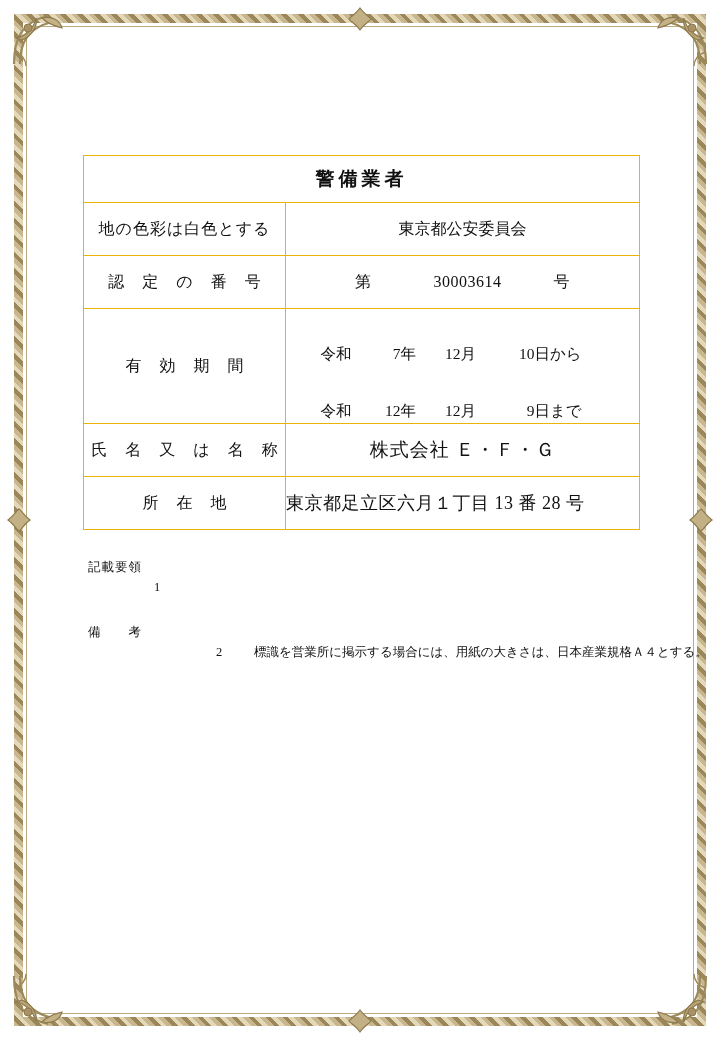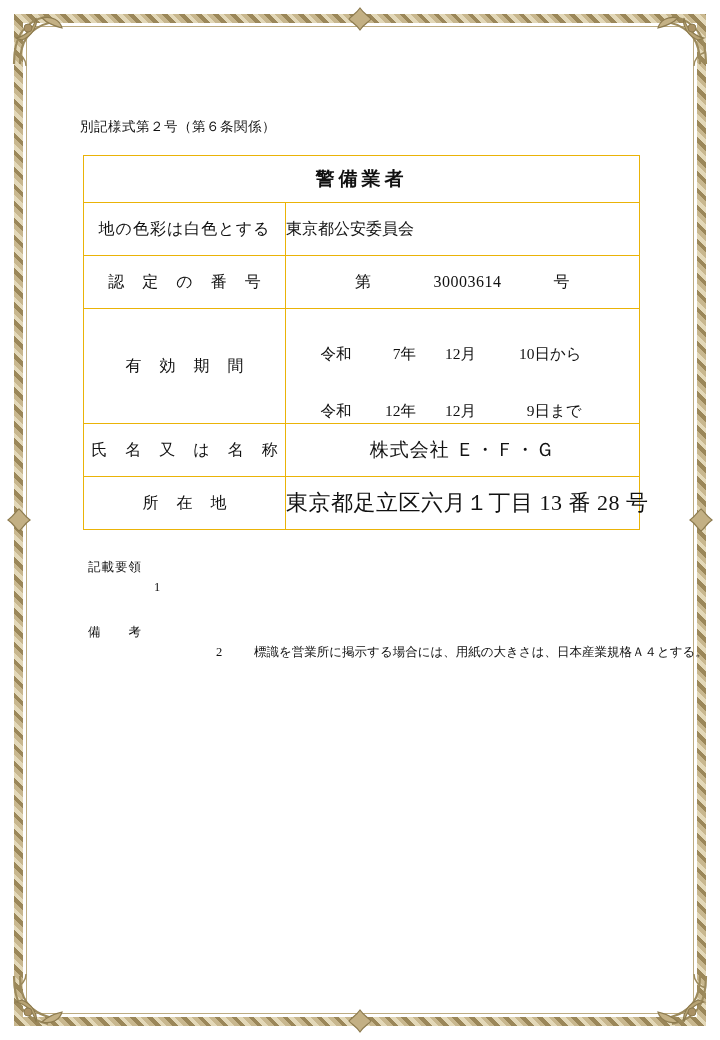--- a/index.html
+++ b/index.html
@@ -106,21 +106,21 @@
   .label-spread {
     display: inline-block;
     letter-spacing: 7px;
     text-indent: 7px;
   }
   .value-cell {
     font-size: 16px;
     padding: 0 14px;
     white-space: nowrap;
   }
-  .value-right { text-align: left; }
+  .value-right { text-align: center; }
 
   .num-row .value-cell {
     text-align: center;
     letter-spacing: 0.5px;
   }
   .num-inner {
     display: inline-block;
     text-align: left;
   }
   .num-inner .sp1 { display:inline-block; width: 62px; }
@@ -139,21 +139,21 @@
   }
   .period-line .era { display:inline-block; width: 40px; text-align: left;}
   .period-line .yr  { display:inline-block; width: 40px; text-align: right;}
   .period-line .yrk { display:inline-block; width: 26px; text-align: left;}
   .period-line .mo  { display:inline-block; width: 34px; text-align: right;}
   .period-line .mok { display:inline-block; width: 48px; text-align: left;}
   .period-line .dy  { display:inline-block; width: 26px; text-align: right; margin-top: 32px;}
   .period-line .dyk { display:inline-block; width: 70px; text-align: left;}
 
   .name-cell { text-align: center; font-size: 19px; letter-spacing: 1px; }
-  .addr-cell { text-align: left; font-size: 22px; letter-spacing: 0.5px; }
+  .addr-cell { text-align: left; font-size: 18px; letter-spacing: 0.5px; }
 
   .notes {
     position: absolute;
     left: 88px; top: 512px;
     width: 570px;
     font-size: 12.5px;
     line-height: 20px;
   }
   .note-row { display: flex; white-space: nowrap; }
   .note-head { width: 66px; flex: none; letter-spacing: 1px; margin-top: 45px; }
@@ -234,21 +234,20 @@
   </div>
   <div class="edge-orn edge-right">
     <svg width="26" height="26" viewBox="0 0 26 26">
       <path d="M13 2 C17 8 22 10 24 13 C22 16 17 18 13 24 C9 18 4 16 2 13 C4 10 9 8 13 2 Z" fill="#c3b084" stroke="#8d7b4f" stroke-width="1.2"></path>
     </svg>
   </div>
 </div>
 
 <div class="content">
 
-  <div class="form-no">別記様式第２号（第６条関係）</div>
 
   <table class="cert-table">
     <colgroup>
         <col style="width:202px">
         <col>
       </colgroup>
     <tbody>
       <tr>
         <td class="title-cell" colspan="2">警備業者</td>
       </tr>

